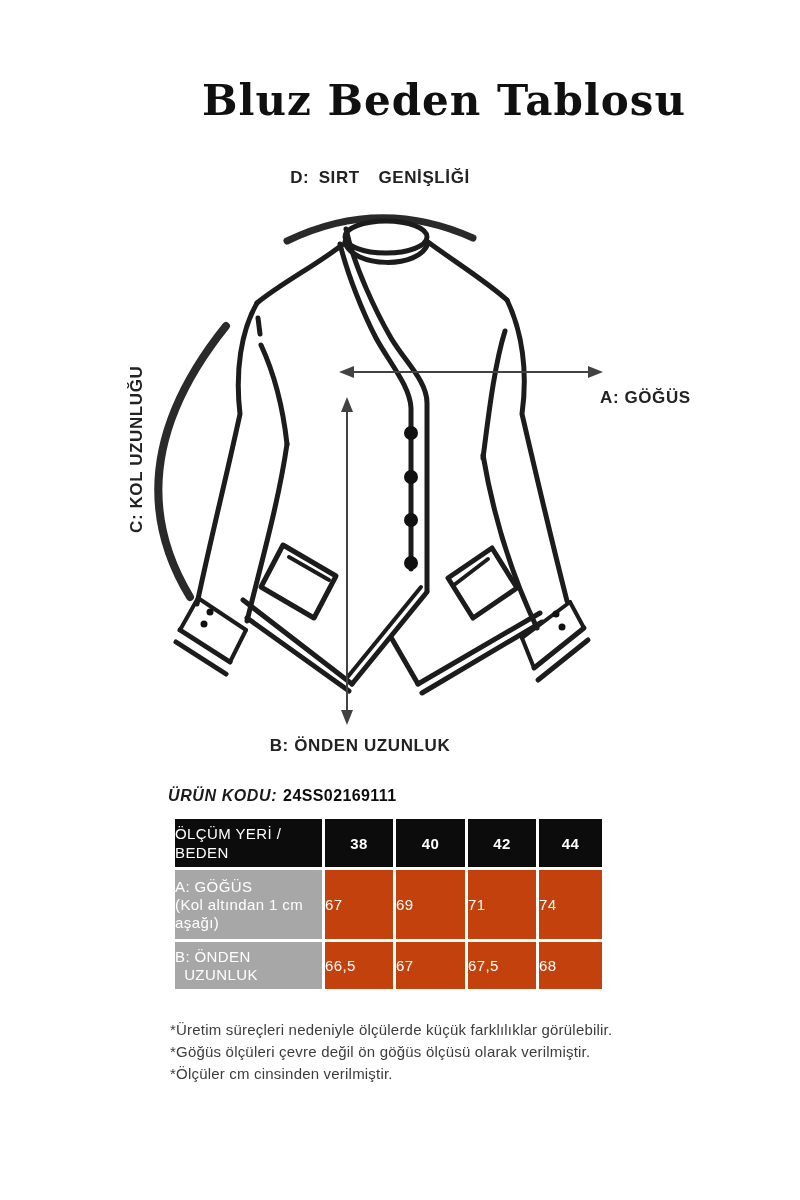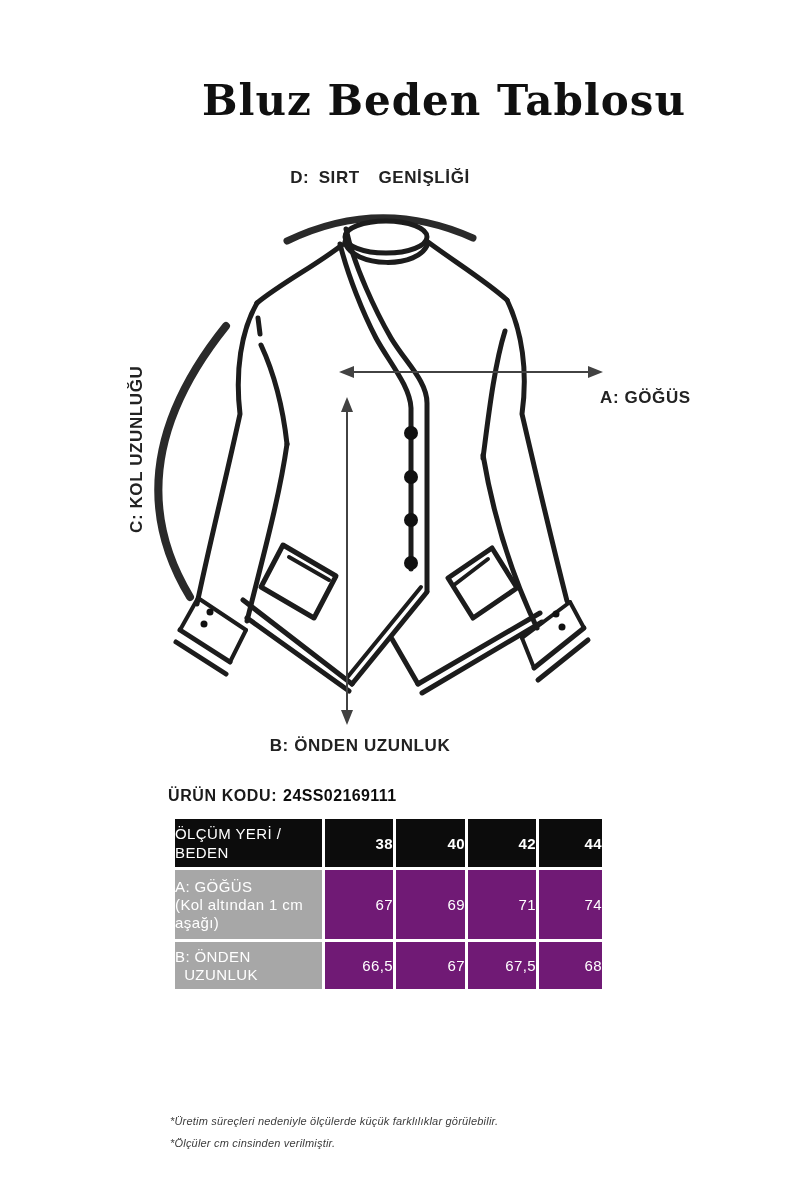--- a/index.html
+++ b/index.html
@@ -14,44 +14,44 @@
   }
   .diagram-label{
     position:absolute;font-size:17px;font-weight:bold;color:#222;
     letter-spacing:.6px;white-space:pre;
   }
   .label-d{top:168px;left:230px;width:300px;text-align:center;word-spacing:4px;}
   .label-a{top:388px;left:600px;}
   .label-b{top:736px;left:250px;width:220px;text-align:center;}
   .label-c{top:533px;left:127px;transform-origin:0 0;transform:rotate(-90deg);}
   .product-code{position:absolute;top:787px;left:168px;font-size:16px;letter-spacing:.6px;}
-  .product-code .code-label{font-weight:600;color:#1a1a1a;}
+  .product-code .code-label{font-weight:600;color:#1a1a1a;font-style:italic;}
   .product-code .code-value{font-weight:800;color:#0c0c0c;margin-left:6px;letter-spacing:.4px;margin-top:28px;}
   table.size-table{
     position:absolute;top:816px;left:172px;width:430px;
     border-collapse:collapse;table-layout:fixed;
   }
   table.size-table td,table.size-table th{
     border:3px solid #ffffff;vertical-align:middle;padding:0;
     font-size:15px;letter-spacing:.4px;color:#ffffff;
   }
   th.measure-head{
     background:#0c0c0c;text-align:left;padding-left:9px;font-weight:normal;
     white-space:pre-wrap;line-height:19px;height:48px;
   }
-  th.size-head{background:#0c0c0c;text-align:right;font-weight:bold;height:48px;}
+  th.size-head{background:#0c0c0c;text-align:center;font-weight:bold;height:48px;}
   td.row-label{
     background:#a7a7a7;text-align:left;padding-left:9px;
     white-space:pre-wrap;line-height:18px;font-weight:400;
   }
-  td.cell-value{background:#701a75;text-align:right;font-weight:400;}
+  td.cell-value{background:#c2410c;text-align:left;font-weight:400;}
   tr.row-a td{height:69px;}
   tr.row-b td,tr.row-c td,tr.row-d td{height:47px;}
-  .footnotes{position:absolute;top:1110px;left:170px;font-size:11px;
-    line-height:22px;color:#3c3c3c;letter-spacing:.2px;font-style:italic;}
+  .footnotes{position:absolute;top:1019px;left:170px;font-size:15px;
+    line-height:22px;color:#3c3c3c;letter-spacing:.2px;}
   svg.jacket{position:absolute;left:110px;top:160px;}
 </style>
 </head>
 <body>
 
 <div class="page-title">Bluz Beden Tablosu</div>
 
 <svg class="jacket" width="580" height="630" viewBox="110 160 580 630" fill="none" stroke-linecap="round" stroke-linejoin="round">
 
   <path d="M287 241 Q380 196 473 238" stroke="#2a2a2a" stroke-width="7"></path>
@@ -175,14 +175,15 @@
     <td class="cell-value">66,5</td>
     <td class="cell-value">67</td>
     <td class="cell-value">67,5</td>
     <td class="cell-value">68</td>
   </tr>
 </tbody>
   </table>
 
 <div class="footnotes">
   <div>*Üretim süreçleri nedeniyle ölçülerde küçük farklılıklar görülebilir.</div>
+  <div>*Göğüs ölçüleri çevre değil ön göğüs ölçüsü olarak verilmiştir.</div>
   <div>*Ölçüler cm cinsinden verilmiştir.</div>
 </div>
 
 </body></html>

